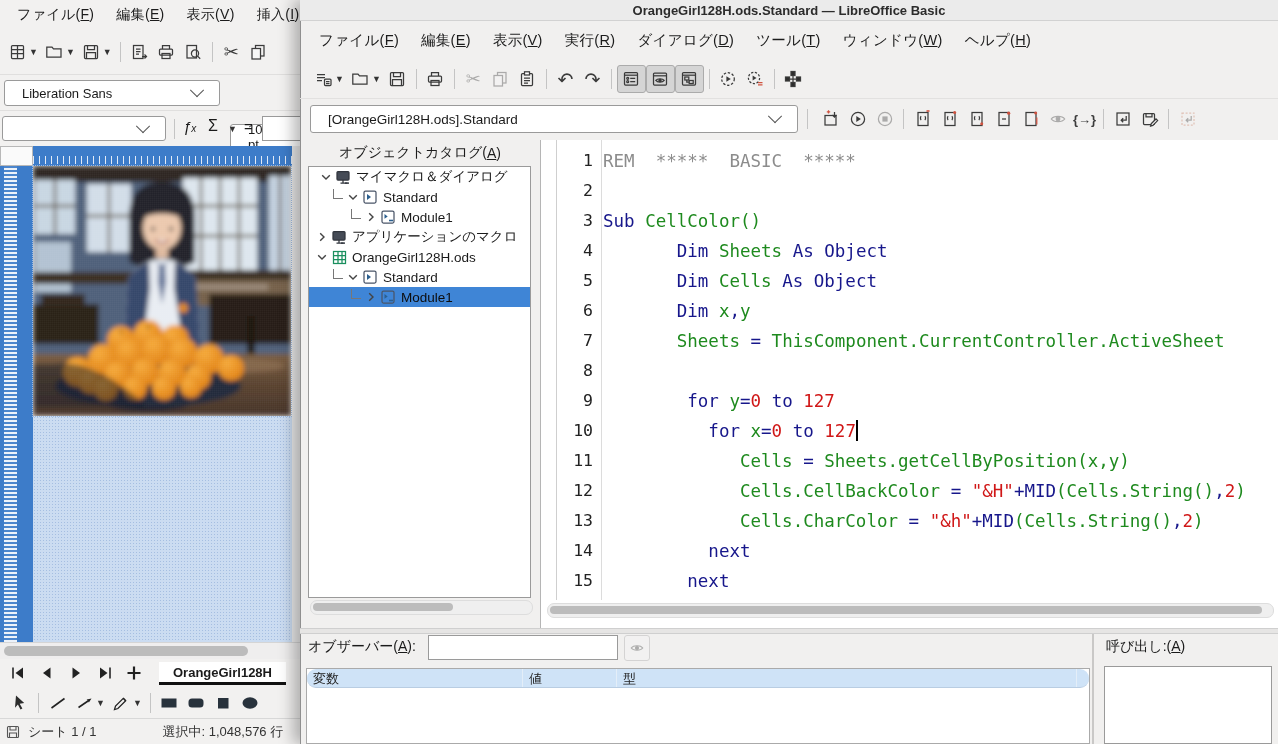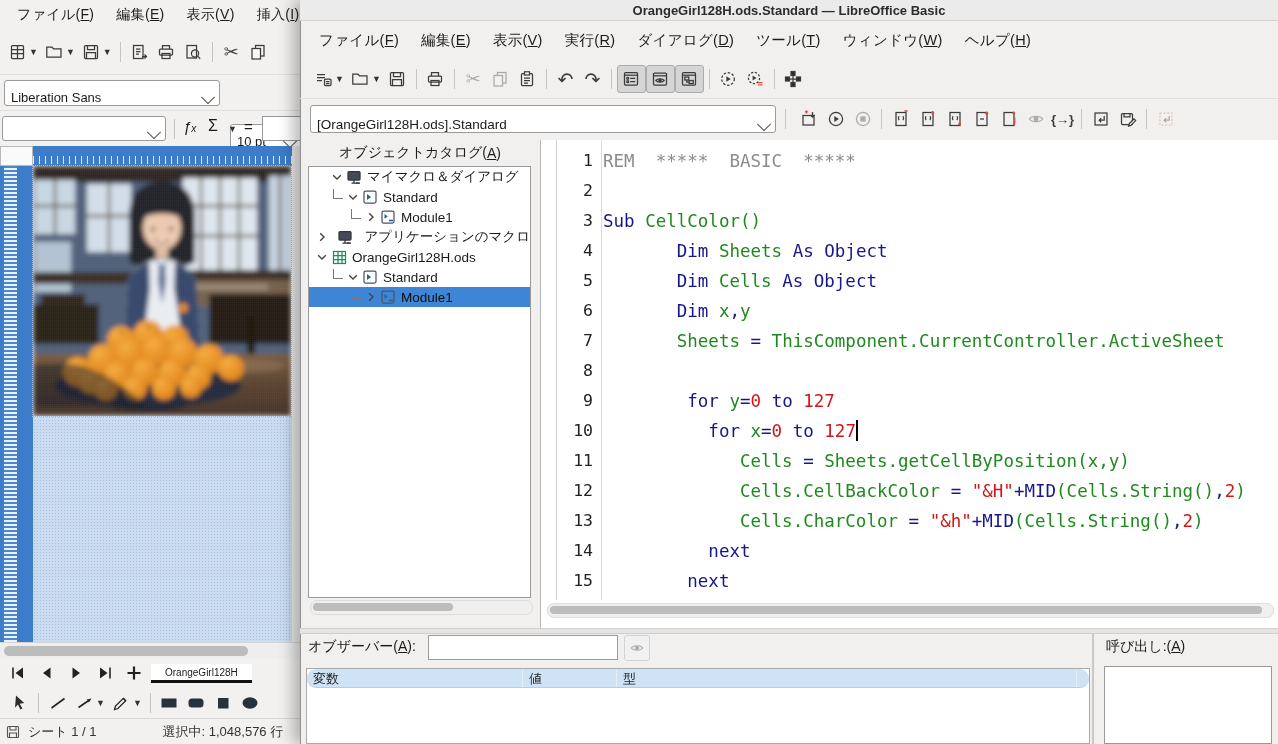--- a/index.html
+++ b/index.html
@@ -11,21 +11,21 @@
   .menu-item{padding:4px 11px;white-space:nowrap;cursor:default;}
   .menu-item u{text-decoration:underline;}
   .tbtn{width:27px;height:26px;display:flex;align-items:center;justify-content:center;
     border-radius:3px;flex:0 0 auto;position:relative;}
   .tbtn.pressed{background:#d5d5d5;border:1px solid #ababab;}
   .tbtn.disabled{opacity:.38;}
   .tsep{width:1px;height:20px;background:#c4c4c4;margin:0 5px;flex:0 0 auto;}
   .ddarrow{font-size:9px;color:#333;margin:0 3px 0 -2px;}
   .glyph{font-size:17px;color:#3b3b3b;line-height:1;}
   .combo{background:#fff;border:1px solid #9a9a9a;border-radius:3px;display:flex;
-    align-items:flex-end;font-size:13px;padding:0 6px;color:#1a1a1a;}
+    align-items:center;font-size:13px;padding:0 17px;color:#1a1a1a;}
   .combo .chev{margin-left:auto;width:9px;height:9px;border-right:1.5px solid #555;
     border-bottom:1.5px solid #555;transform:rotate(45deg) translate(-2px,-2px);}
   .scroll-track{background:#efefef;border:1px solid #ddd;border-radius:7px;}
   .scroll-thumb{background:#bcbcbc;border-radius:6px;position:absolute;}
   
   #calc{left:0;top:0;width:302px;height:744px;background:#f2f1f0;}
   #calc-toolbar{left:0;top:30px;width:302px;height:44px;display:flex;align-items:center;padding-left:4px;}
   .hdr-blue{background:#3d7cc9;}
   #colheader{left:33px;top:146px;width:269px;height:20px;overflow:hidden;}
   #colheader .marks{position:absolute;left:0;bottom:2px;width:100%;height:8px;
@@ -33,22 +33,22 @@
   #rowheader{left:0;top:166px;width:33px;height:476px;overflow:hidden;}
   #rowheader .marks{position:absolute;left:4px;top:0;width:13px;height:100%;
     background:repeating-linear-gradient(0deg,rgba(255,255,255,.9) 0 1.6px,rgba(255,255,255,.08) 1.6px 4px);}
   #corner{left:0;top:146px;width:33px;height:20px;background:#fafafa;border:1px solid #b8b8b8;box-sizing:border-box;}
   #cells-selected{left:33px;top:416px;width:269px;height:226px;background:#cbdcf1;
     background-image:radial-gradient(rgba(95,135,195,.35) .6px,rgba(0,0,0,0) .7px);background-size:3px 3px;}
   #mosaic{left:33px;top:166px;width:258px;height:250px;outline:1px dotted #9db9e0;}
   #calc-vscroll{left:292px;top:146px;width:10px;height:496px;background:#ececec;}
   #calc-hscroll{left:0;top:642px;width:302px;height:16px;background:#efeeee;border-top:1px solid #d5d5d5;}
   #sheettabs{left:0;top:658px;width:302px;height:30px;display:flex;align-items:center;gap:2px;padding-left:4px;}
-  #sheet-tab{background:#fff;border-bottom:3px solid #111;font-weight:normal;font-size:10px;
-    padding:3px 14px 2px;margin-left:2px;}
+  #sheet-tab{background:#fff;border-bottom:3px solid #111;font-weight:bold;font-size:13px;
+    padding:3px 14px 2px;margin-left:10px;}
   #drawbar{left:0;top:688px;width:302px;height:30px;display:flex;align-items:center;padding-left:6px;}
   #calc-status{left:0;top:718px;width:302px;height:26px;display:flex;align-items:center;
     font-size:13px;color:#333;border-top:1px solid #d8d8d8;}
   
   #basic{left:300px;top:0;width:978px;height:744px;background:#f1f0ef;
     border-left:1px solid #8f8f8f;box-shadow:-7px 0 14px rgba(0,0,0,.28);box-sizing:border-box;}
   #basic-title{left:300px;top:0;width:978px;height:20px;background:#ebebeb;border-bottom:1px solid #d2d2d2;
     display:flex;align-items:center;justify-content:center;font-size:13px;font-weight:bold;color:#2c2c2c;text-align:right;}
   #basic-menubar{left:300px;top:20px;width:978px;height:40px;padding-left:8px;}
   #basic-tb1{left:300px;top:60px;width:978px;height:38px;display:flex;align-items:center;padding-left:10px;border-bottom:1px solid #e2e1e0;}
@@ -585,21 +585,21 @@
           <svg viewBox="0 0 18 18" width="18" height="18" fill="none" stroke="#3b3b3b" stroke-width="1.25">
             <rect x="3" y="3" width="12" height="12" stroke-dasharray="2 1.6" stroke="#c97b5e"></rect>
             <path d="M12.2 6v4.2H7.4M9.2 8.2l-2 2 2 2"></path>
           </svg>
         </span>
       </span>
   </div>
 
   <div id="cat-title" class="abs">オブジェクトカタログ(<u>A</u>)</div>
   <div id="cat-list" class="abs">
-      <div class="treerow" style="padding-left: 21px;">
+      <div class="treerow" style="padding-left: 10px;">
         <span class="expander">
           <svg viewBox="0 0 14 14" width="14" height="14" fill="none" stroke="#444" stroke-width="1.4">
             <path d="M3.2 5.2L7 9l3.8-3.8"></path>
           </svg>
         </span>
         <span class="ticon">
           <svg viewBox="0 0 18 18" width="18" height="18" fill="none" stroke="#3b3b3b" stroke-width="1.25">
             <rect x="2" y="2.5" width="12" height="8.5" rx="1" fill="#454b56" stroke="#30343c"></rect>
             <path d="M5.5 14h7M8 11v3" stroke="#30343c"></path>
             <path d="M10 13.4h4v1.4h-4z" fill="#30343c" stroke="none"></path>
@@ -631,21 +631,21 @@
         </span>
         <span class="ticon">
           <svg viewBox="0 0 18 18" width="18" height="18" fill="none" stroke="#3b3b3b" stroke-width="1.25">
             <rect x="2" y="2" width="12" height="12" rx="1.5" stroke="#4a5568"></rect>
             <path d="M4.5 5l3.2 2.4L4.5 9.8z" fill="#2b5f8f" stroke="none"></path>
             <path d="M9 11.5h4" stroke="#2b5f8f" stroke-width="1.6"></path>
           </svg>
         </span>
         <span>Module1</span>
       </div>
-      <div class="treerow" style="padding-left: 6px; justify-content: space-between;">
+      <div class="treerow" style="padding-left: 6px;">
         <span class="expander">
           <svg viewBox="0 0 14 14" width="14" height="14" fill="none" stroke="#444" stroke-width="1.4">
             <path d="M5.2 3.2L9 7l-3.8 3.8"></path>
           </svg>
         </span>
         <span class="ticon">
           <svg viewBox="0 0 18 18" width="18" height="18" fill="none" stroke="#3b3b3b" stroke-width="1.25">
             <rect x="2" y="2.5" width="12" height="8.5" rx="1" fill="#454b56" stroke="#30343c"></rect>
             <path d="M5.5 14h7M8 11v3" stroke="#30343c"></path>
             <path d="M10 13.4h4v1.4h-4z" fill="#30343c" stroke="none"></path>

